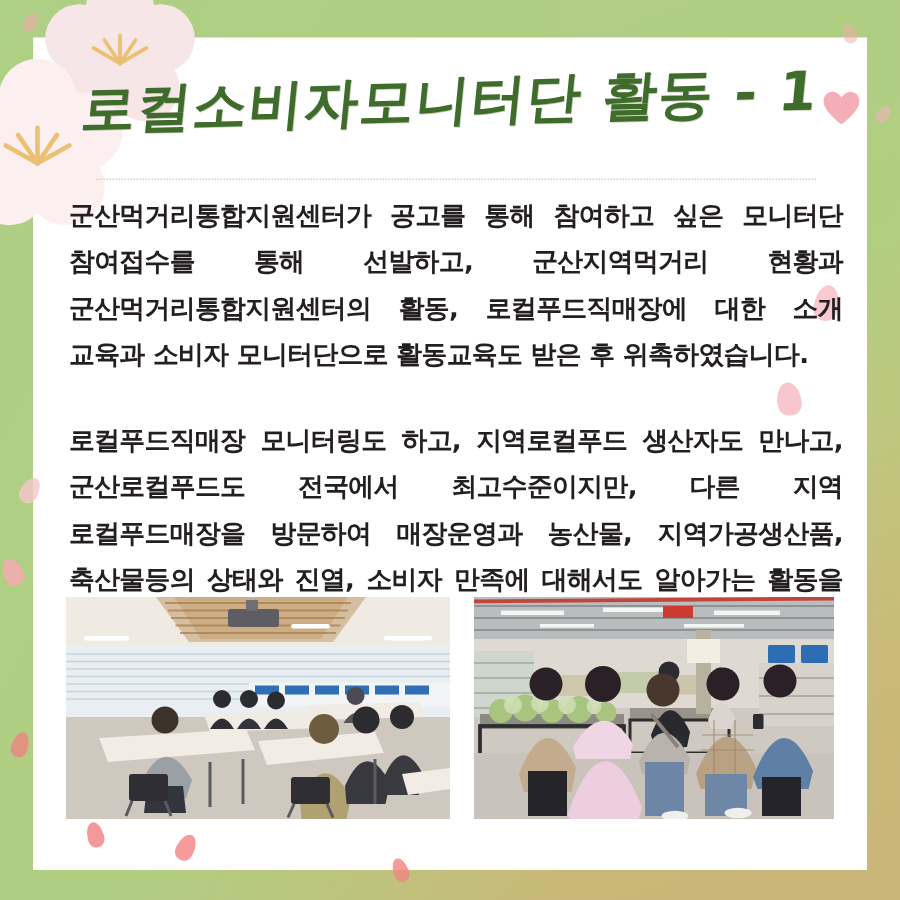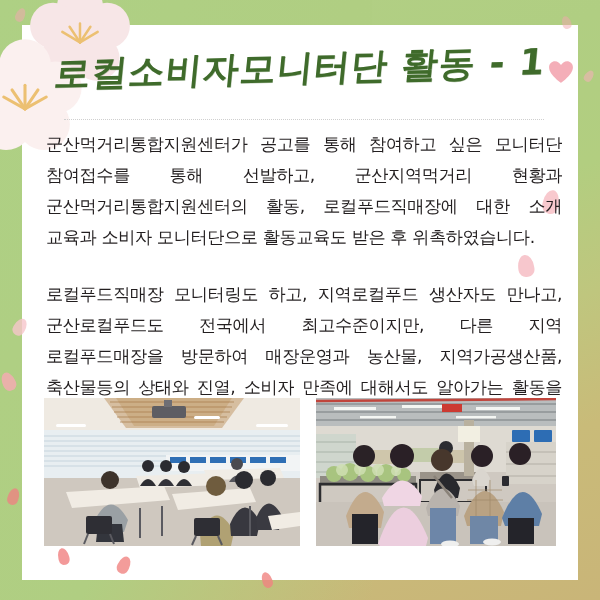--- a/index.html
+++ b/index.html
@@ -111,21 +111,21 @@
   
   .body-copy {
     position: absolute;
     left: 46px;
     top: 129px;
     width: 516px;
   }
   .para {
     font-family: "DejaVu Sans", "Liberation Sans", sans-serif;
     font-size: 17.2px;
-    font-weight: 400;
+    font-weight: 700;
     line-height: 31px;
     color: #231f20;
     letter-spacing: -0.4px;
     text-align: justify;
     word-break: keep-all;
   }
   .para + .para { margin-top: 26px; }
 
   
   .photo-row {

